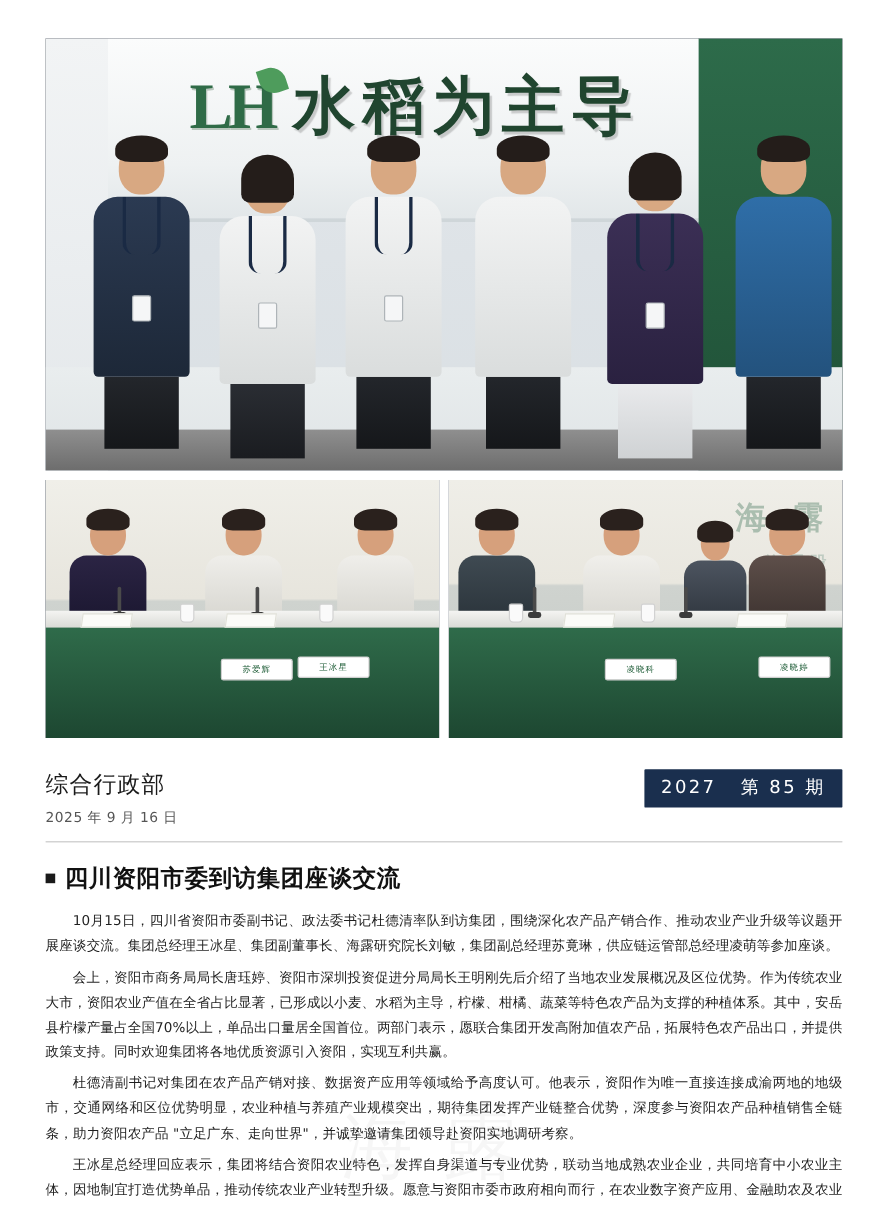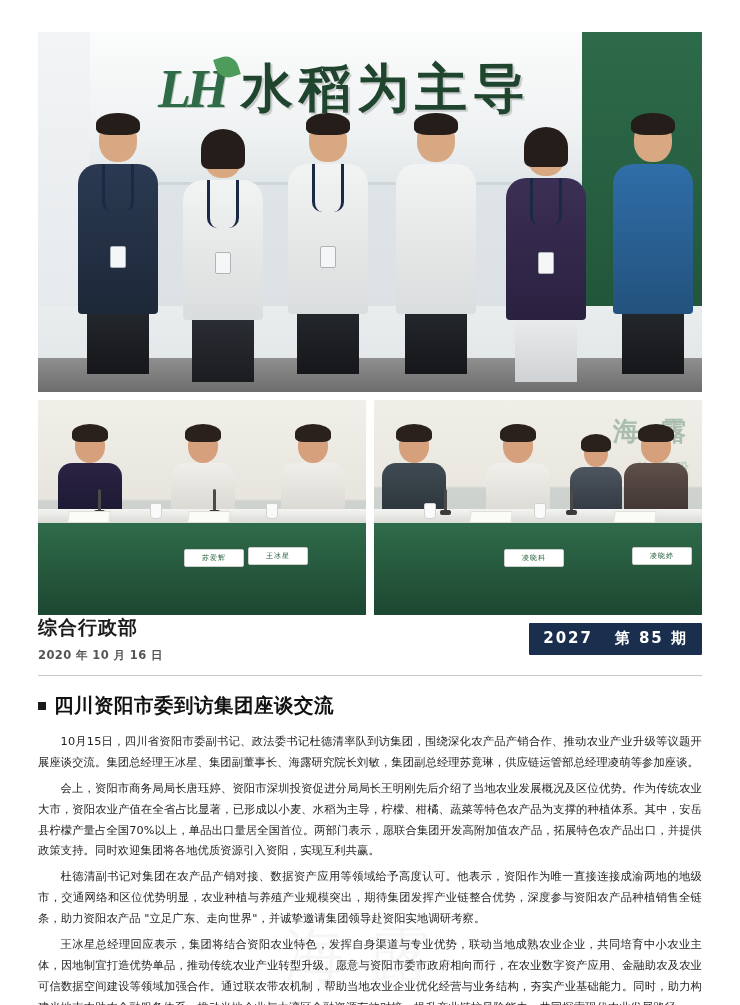--- a/index.html
+++ b/index.html
@@ -69,21 +69,20 @@
     left: 120px; top: 22px;
     display: flex; align-items: center; gap: 16px;
   }
   .wall-logo .mark {
     font-family: "Liberation Serif", serif;
     font-size: 54px;
     color: #2f6b47;
     font-weight: bold;
     letter-spacing: -4px;
     text-shadow: 1px 1px 0 #b9c6bd;
-    font-style: italic;
   }
   .wall-logo .leaf {
     position: absolute;
     left: 58px; top: -2px;
     width: 22px; height: 22px;
     border-radius: 0 60% 0 60%;
     background: #4e9c5c;
     transform: rotate(-18deg);
   }
   .wall-logo .cname {
@@ -230,24 +229,24 @@
     transform: skewX(-8deg);
   }
   .chairback {
     position: absolute; bottom: 96px;
     width: 46px; height: 34px;
     background: #1f2f4a; border-radius: 8px 8px 2px 2px;
   }
 
   
   .masthead {
+    margin-top: 26px;
     display: flex;
-    align-items: center;
+    align-items: flex-start;
     justify-content: space-between;
-    font-weight: bold;
   }
   .dept {
     font-family: "DejaVu Sans", sans-serif;
     font-size: 19px;
     color: #1a1a1a;
     letter-spacing: 1px;
   }
   .date {
     font-family: "DejaVu Sans", sans-serif;
     font-size: 11.5px;
@@ -487,21 +486,21 @@
 
       <div class="nameplate" style="left:130px;bottom:48px;">凌晓科</div>
       <div class="nameplate" style="left:258px;bottom:50px;">凌晓婷</div>
     </div>
 
   </div>
 
   <div class="masthead">
     <div>
       <div class="dept">综合行政部</div>
-      <div class="date">2020 年 10 月 16 日</div>
+      <div class="date">2025 年 9 月 16 日</div>
     </div>
     <div class="issue">
       <span>2027</span>
       &nbsp;
       <span>第 85 期</span>
     </div>
   </div>
   <hr class="rule">
 
   <div class="article-title">

